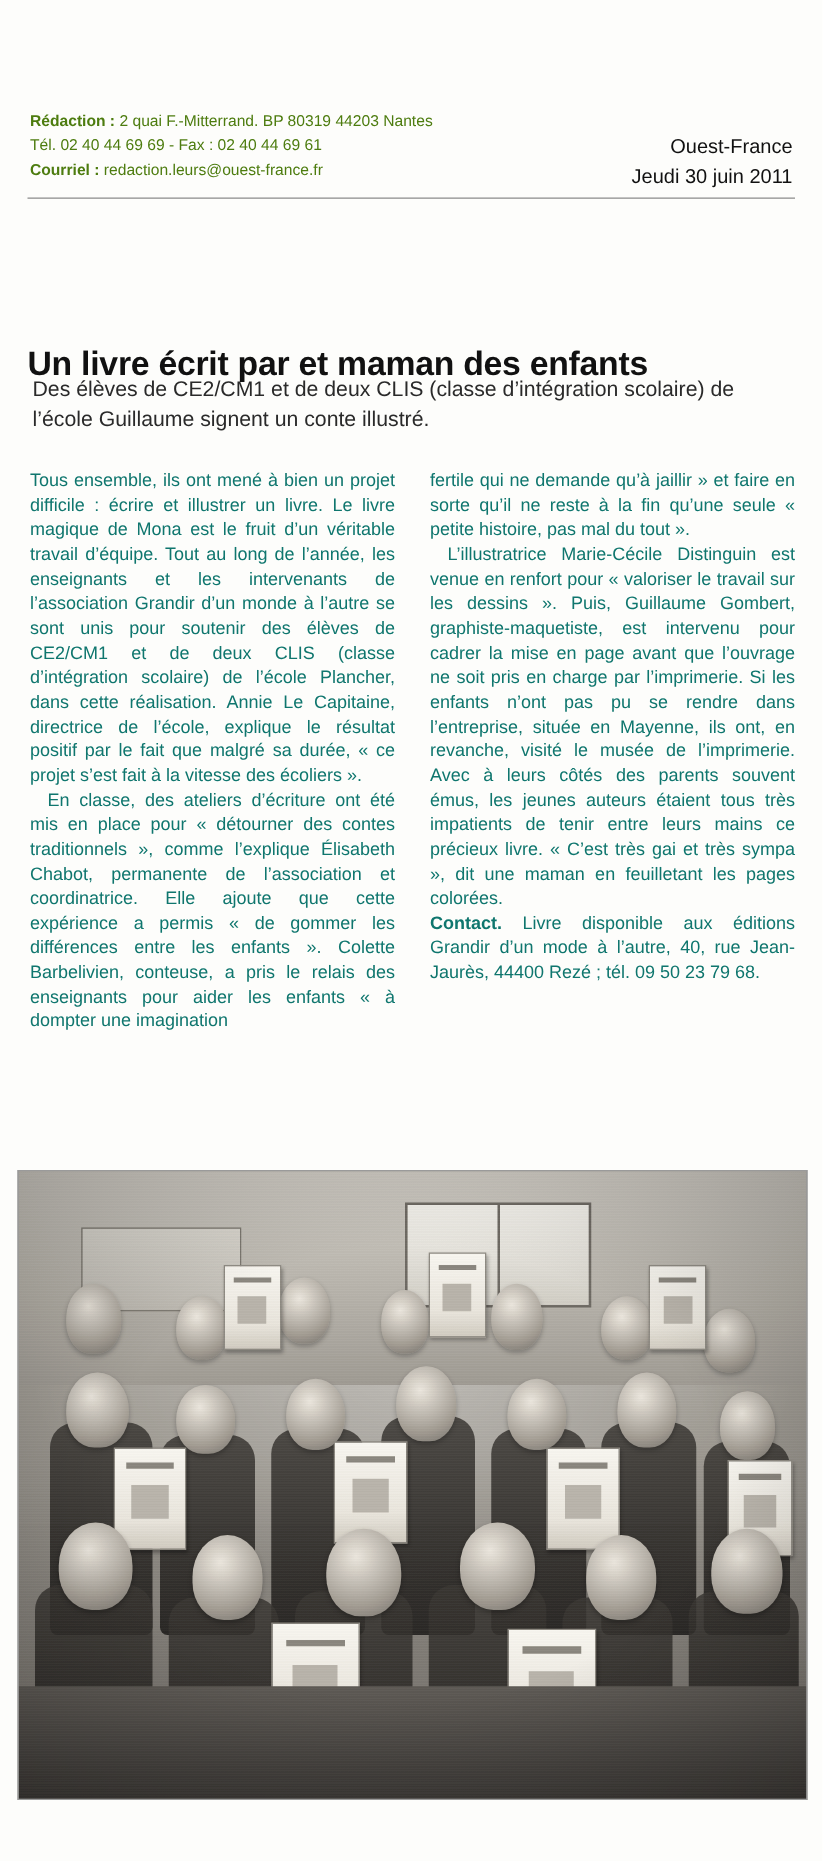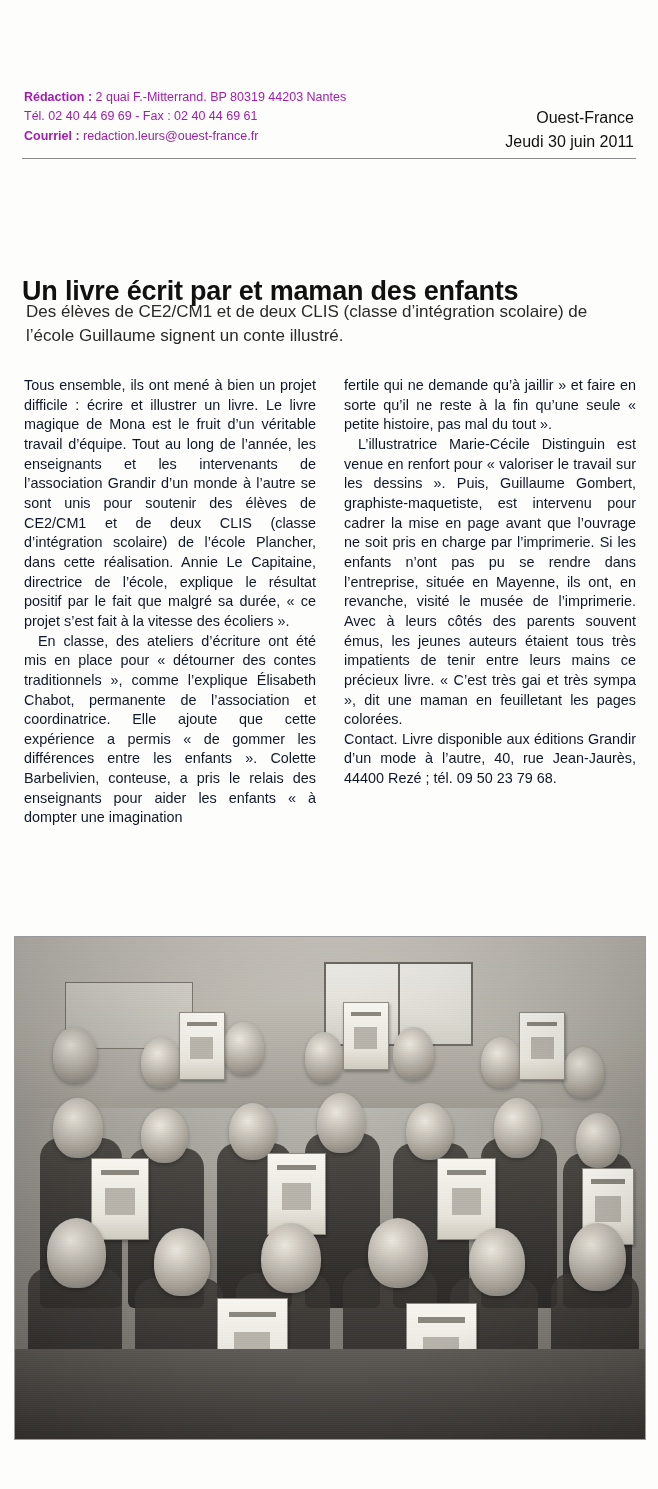--- a/index.html
+++ b/index.html
@@ -28,21 +28,21 @@
     left: 24px;
     top: 88px;
     width: 610px;
     display: flex;
     justify-content: space-between;
     align-items: flex-start;
   }
   .masthead-left {
     font-size: 12.5px;
     line-height: 1.55;
-    color: #a21caf;
+    color: #4d7c0f;
   }
   .masthead-left .lbl {
     font-weight: bold;
   }
   .masthead-right {
     text-align: right;
     font-size: 16px;
     line-height: 1.5;
     color: #111;
     padding-top: 18px;
@@ -84,36 +84,36 @@
     top: 376px;
     width: 612px;
     display: flex;
     gap: 28px;
   }
   .col {
     width: 292px;
     font-size: 14.4px;
     line-height: 1.365;
     text-align: justify;
-    color: #0f172a;
+    color: #0f766e;
     hyphens: auto;
   }
   .col p {
     margin: 0 0 0 0;
     text-indent: 14px;
   }
   .col p.first {
     text-indent: 0;
   }
 
   .contact-block {
     margin-top: 14px;
   }
   .contact-block .contact-lead {
-    font-weight: normal;
+    font-weight: bold;
   }
 
   
   .photo-wrap {
     position: absolute;
     left: 14px;
     top: 936px;
     width: 630px;
     height: 502px;
     border: 1px solid #9a9a9a;

